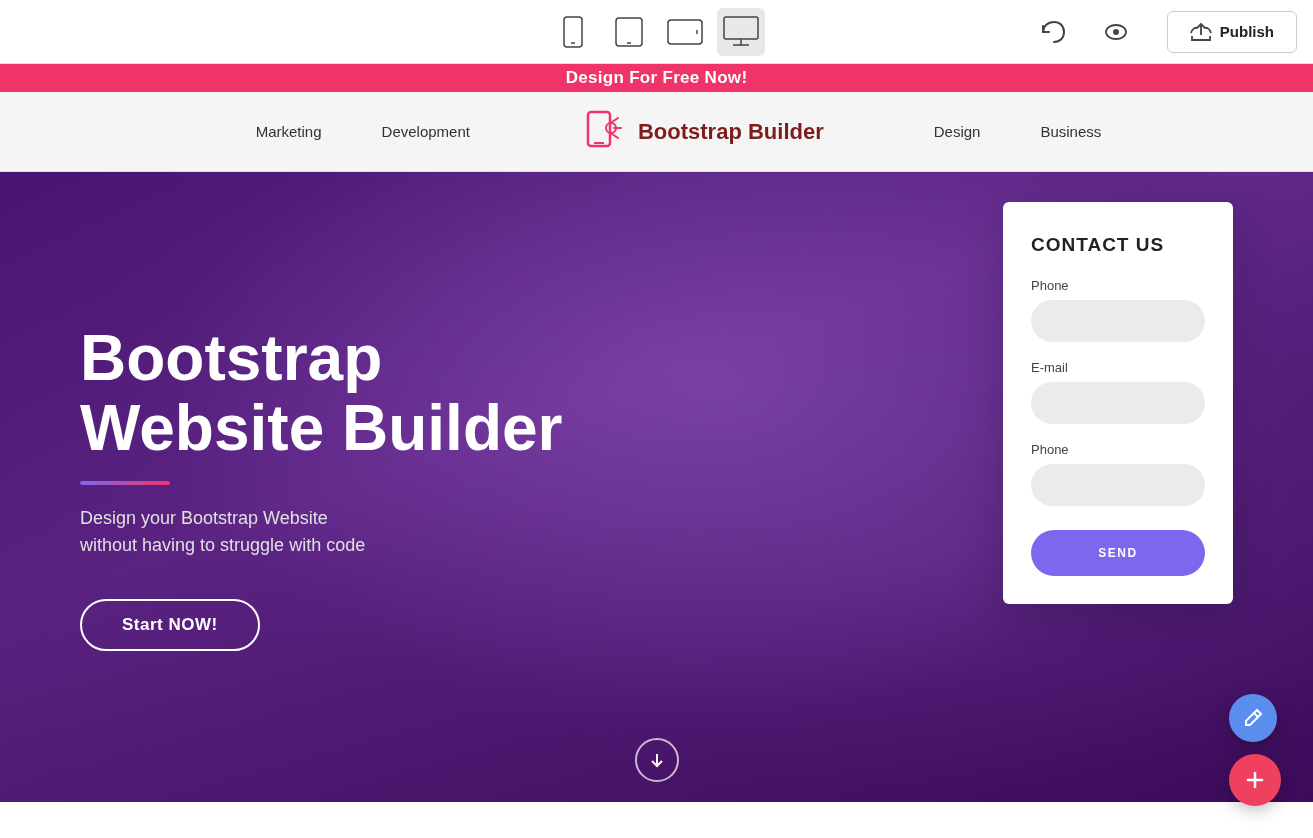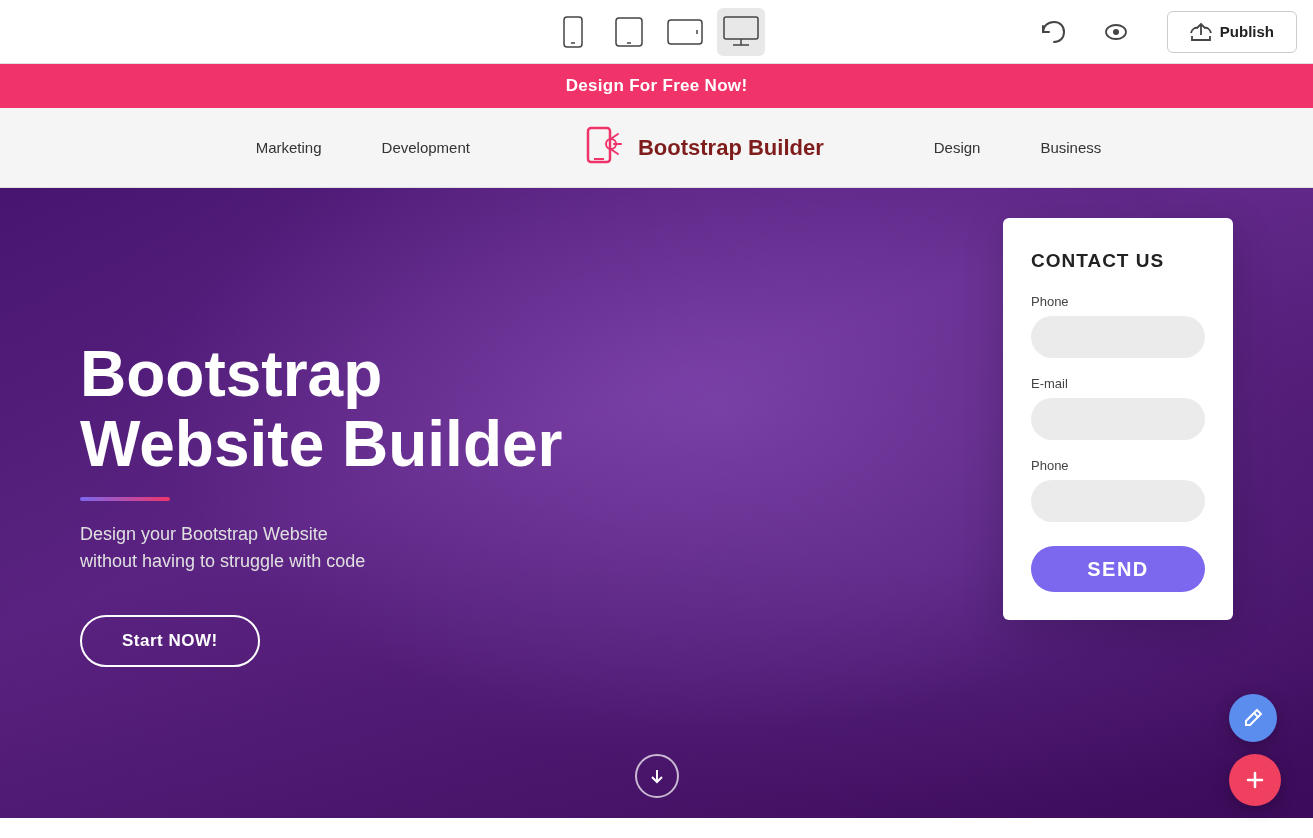--- a/index.html
+++ b/index.html
@@ -100,21 +100,21 @@
       border-radius: 6px;
       cursor: pointer;
       font-size: 15px;
       font-weight: 600;
       color: #222;
     }
 
     
     .promo-bar {
       background: #f0346a;
-      height: 44px;
+      height: 28px;
       display: flex;
       align-items: center;
       justify-content: center;
     }
     .promo-bar span {
       color: #fff;
       font-size: 17px;
       font-weight: 600;
       letter-spacing: 0.3px;
     }
@@ -250,21 +250,21 @@
       font-size: 14px;
       outline: none;
     }
     .send-btn {
       width: 100%;
       height: 46px;
       background: #7b68ee;
       border: none;
       border-radius: 30px;
       color: #fff;
-      font-size: 20px;
+      font-size: 12px;
       font-weight: bold;
       letter-spacing: 1.5px;
       cursor: pointer;
       margin-top: 6px;
     }
 
     
     .scroll-arrow {
       position: absolute;
       bottom: 20px;

